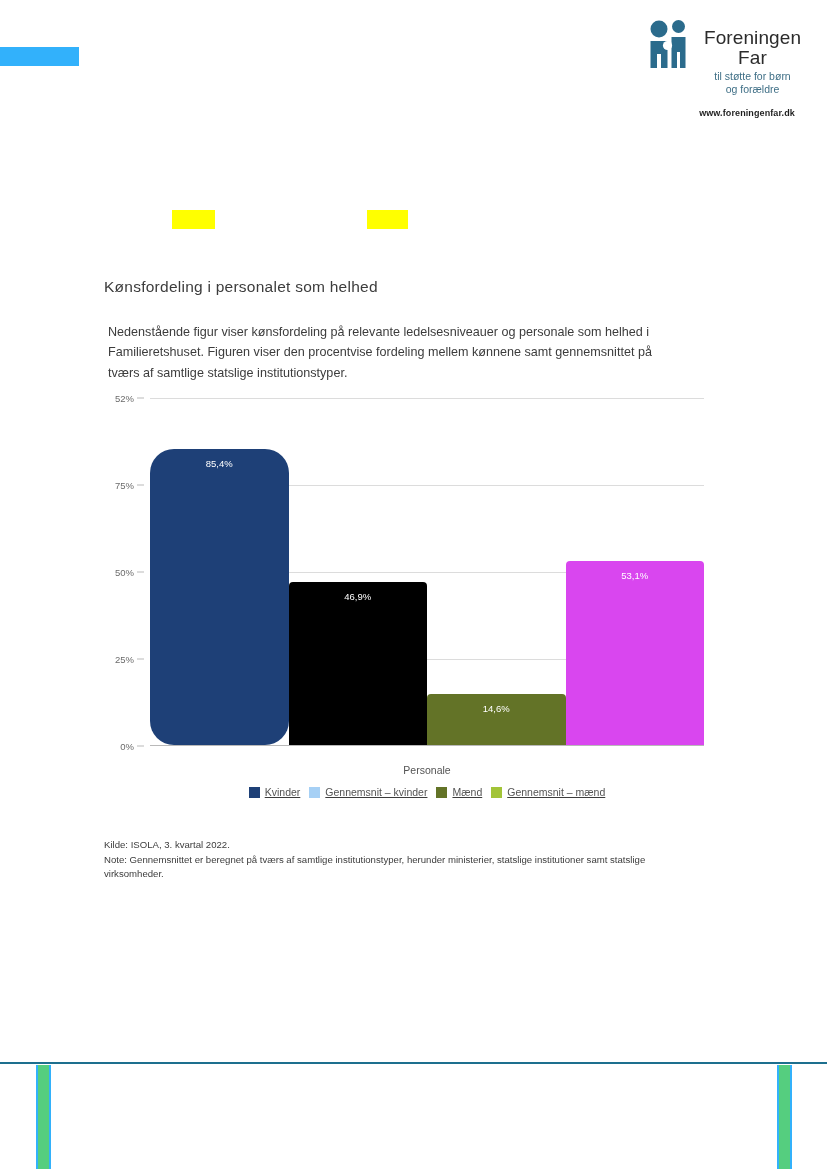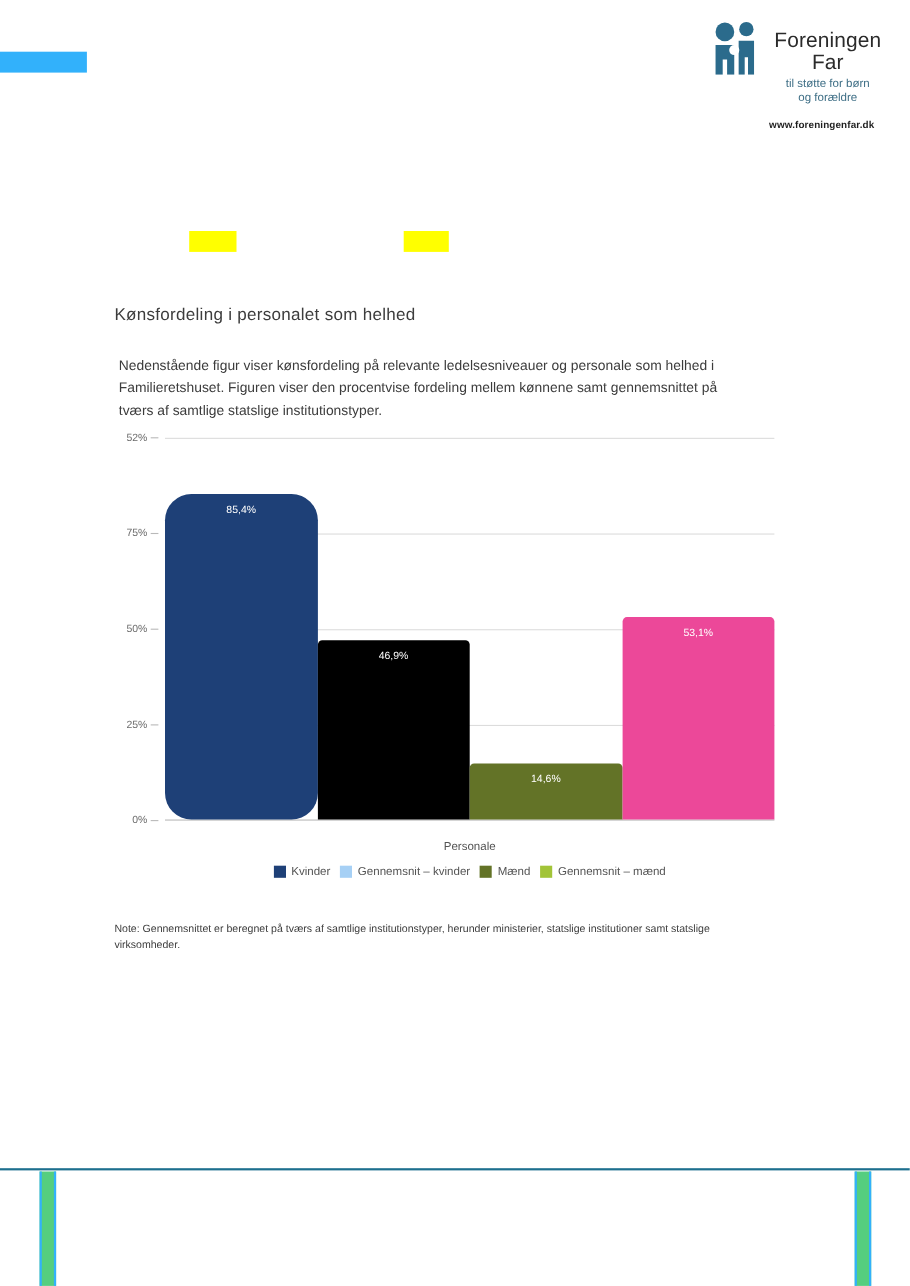--- a/index.html
+++ b/index.html
@@ -149,20 +149,21 @@
     margin-left: 46px;
   }
 
   #legend {
     display: flex;
     justify-content: center;
     align-items: center;
     gap: 9px;
     margin-top: 10px;
     margin-left: 46px;
+    text-decoration: underline;
   }
   .legend-item { display: flex; align-items: center; gap: 5px; }
   .legend-swatch { width: 11px; height: 11px; flex: 0 0 11px; }
   .legend-label { font-size: 10.5px; color: #545454; white-space: nowrap; }
 
   
   #footnote {
     position: absolute;
     left: 0; top: 560px;
     width: 580px;
@@ -250,21 +251,21 @@
         <div id="bars">
             <div class="bar" style="height: 296.338px; background: rgb(30, 64, 119); border-radius: 24px;">
               <div class="bar-label">85,4%</div>
             </div>
             <div class="bar" style="height: 162.743px; background: #000000;">
               <div class="bar-label">46,9%</div>
             </div>
             <div class="bar" style="height: 50.662px; background: rgb(99, 115, 39);">
               <div class="bar-label">14,6%</div>
             </div>
-            <div class="bar" style="height: 184.257px; background: #ec4899;">
+            <div class="bar" style="height: 184.257px; background: #d946ef;">
               <div class="bar-label">53,1%</div>
             </div>
           </div>
       </div>
     </div>
     <div id="x-axis-title">Personale</div>
     <div id="legend">
         <div class="legend-item">
           <span class="legend-swatch" style="background: rgb(30, 64, 119);"></span>
           <span class="legend-label">Kvinder</span>
@@ -278,20 +279,21 @@
           <span class="legend-label">Mænd</span>
         </div>
         <div class="legend-item">
           <span class="legend-swatch" style="background: rgb(162, 196, 56);"></span>
           <span class="legend-label">Gennemsnit – mænd</span>
         </div>
       </div>
   </div>
 
   <div id="footnote">
+    <div>Kilde: ISOLA, 3. kvartal 2022.</div>
     <div>Note: Gennemsnittet er beregnet på tværs af samtlige institutionstyper, herunder ministerier, statslige institutioner samt statslige virksomheder.</div>
   </div>
 
 </div>
 
 <div id="bottom-rule"></div>
 <div id="green-bar-left" class="green-bar"></div>
 <div id="green-bar-right" class="green-bar"></div>
 
 </body></html>

